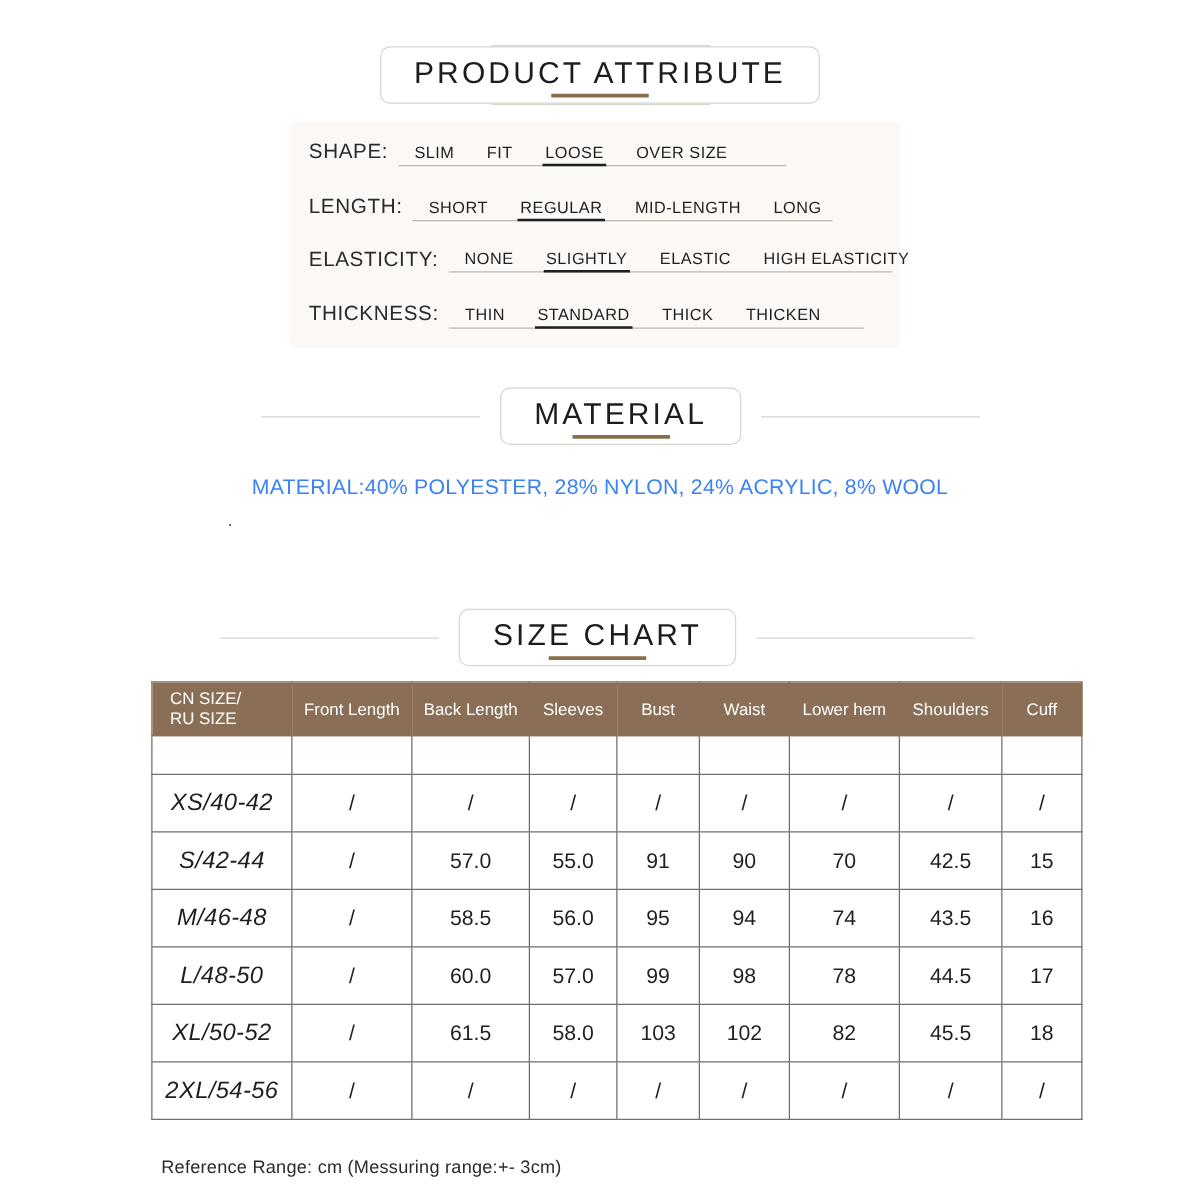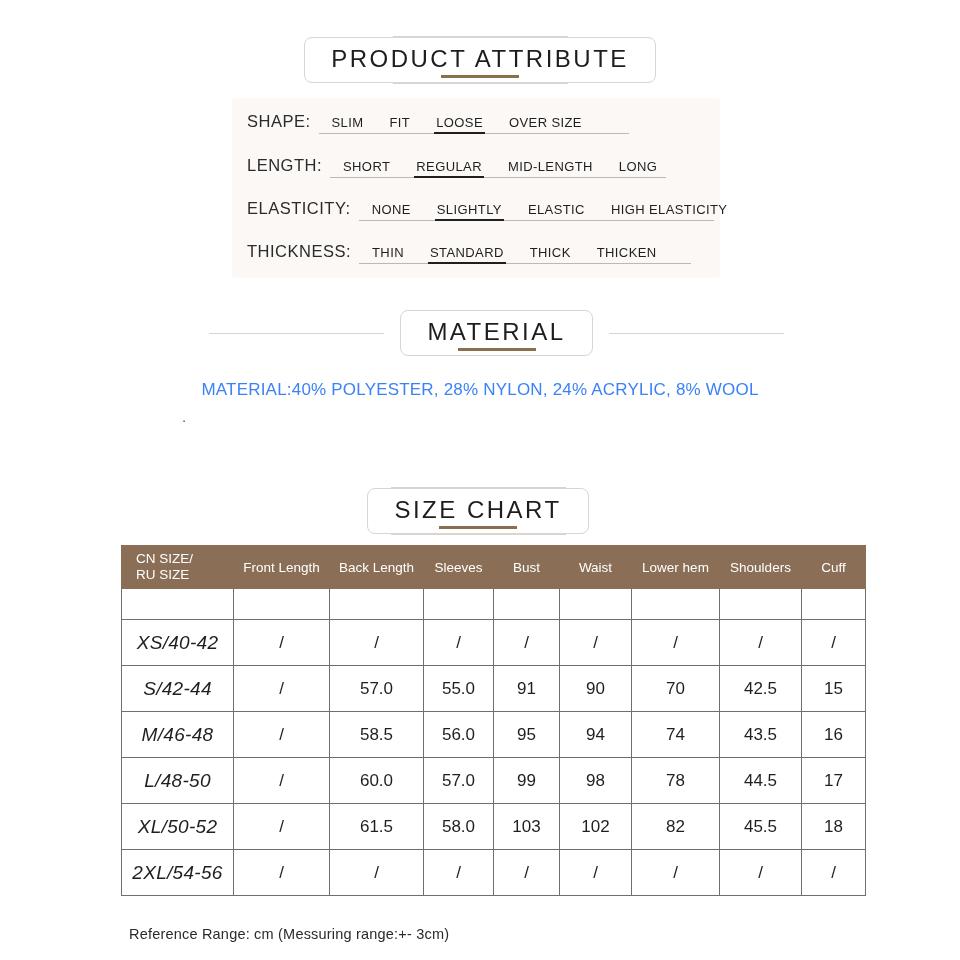--- a/index.html
+++ b/index.html
@@ -205,21 +205,21 @@
     <div class="attr-row" style="top:58px;justify-content:center;">
       <div class="attr-label">LENGTH:</div>
       <div class="attr-opts" style="width:336px;">
         <span class="attr-opt">SHORT</span>
         <span class="attr-opt sel">REGULAR</span>
         <span class="attr-opt">MID-LENGTH</span>
         <span class="attr-opt">LONG</span>
       </div>
     </div>
 
-    <div class="attr-row" style="top:101px;">
+    <div class="attr-row" style="top:101px;align-items:flex-end;">
       <div class="attr-label">ELASTICITY:</div>
       <div class="attr-opts" style="width:355px;">
         <span class="attr-opt">NONE</span>
         <span class="attr-opt sel">SLIGHTLY</span>
         <span class="attr-opt">ELASTIC</span>
         <span class="attr-opt">HIGH ELASTICITY</span>
       </div>
     </div>
 
     <div class="attr-row" style="top:144px;">
@@ -238,21 +238,21 @@
     <div class="head-box" style="margin:0 16px;">
       <div class="title">MATERIAL</div>
       <div class="underline"></div>
     </div>
     <div class="rule" style="width:175px;"></div>
   </div>
 
   <div class="material-text">MATERIAL:40% POLYESTER, 28% NYLON, 24% ACRYLIC, 8% WOOL</div>
   <div class="material-dot">.</div>
 
-  <div class="section-head" style="position:absolute; left:0; right:4px; top:487px;flex-direction:column;">
+  <div class="section-head" style="position:absolute; left:0; right:4px; top:487px;">
     <div class="rule" style="width:175px;"></div>
     <div class="head-box" style="margin:0 16px;">
       <div class="title">SIZE CHART</div>
       <div class="underline"></div>
     </div>
     <div class="rule" style="width:175px;"></div>
   </div>
 
   <table class="size-table">
     <colgroup>

